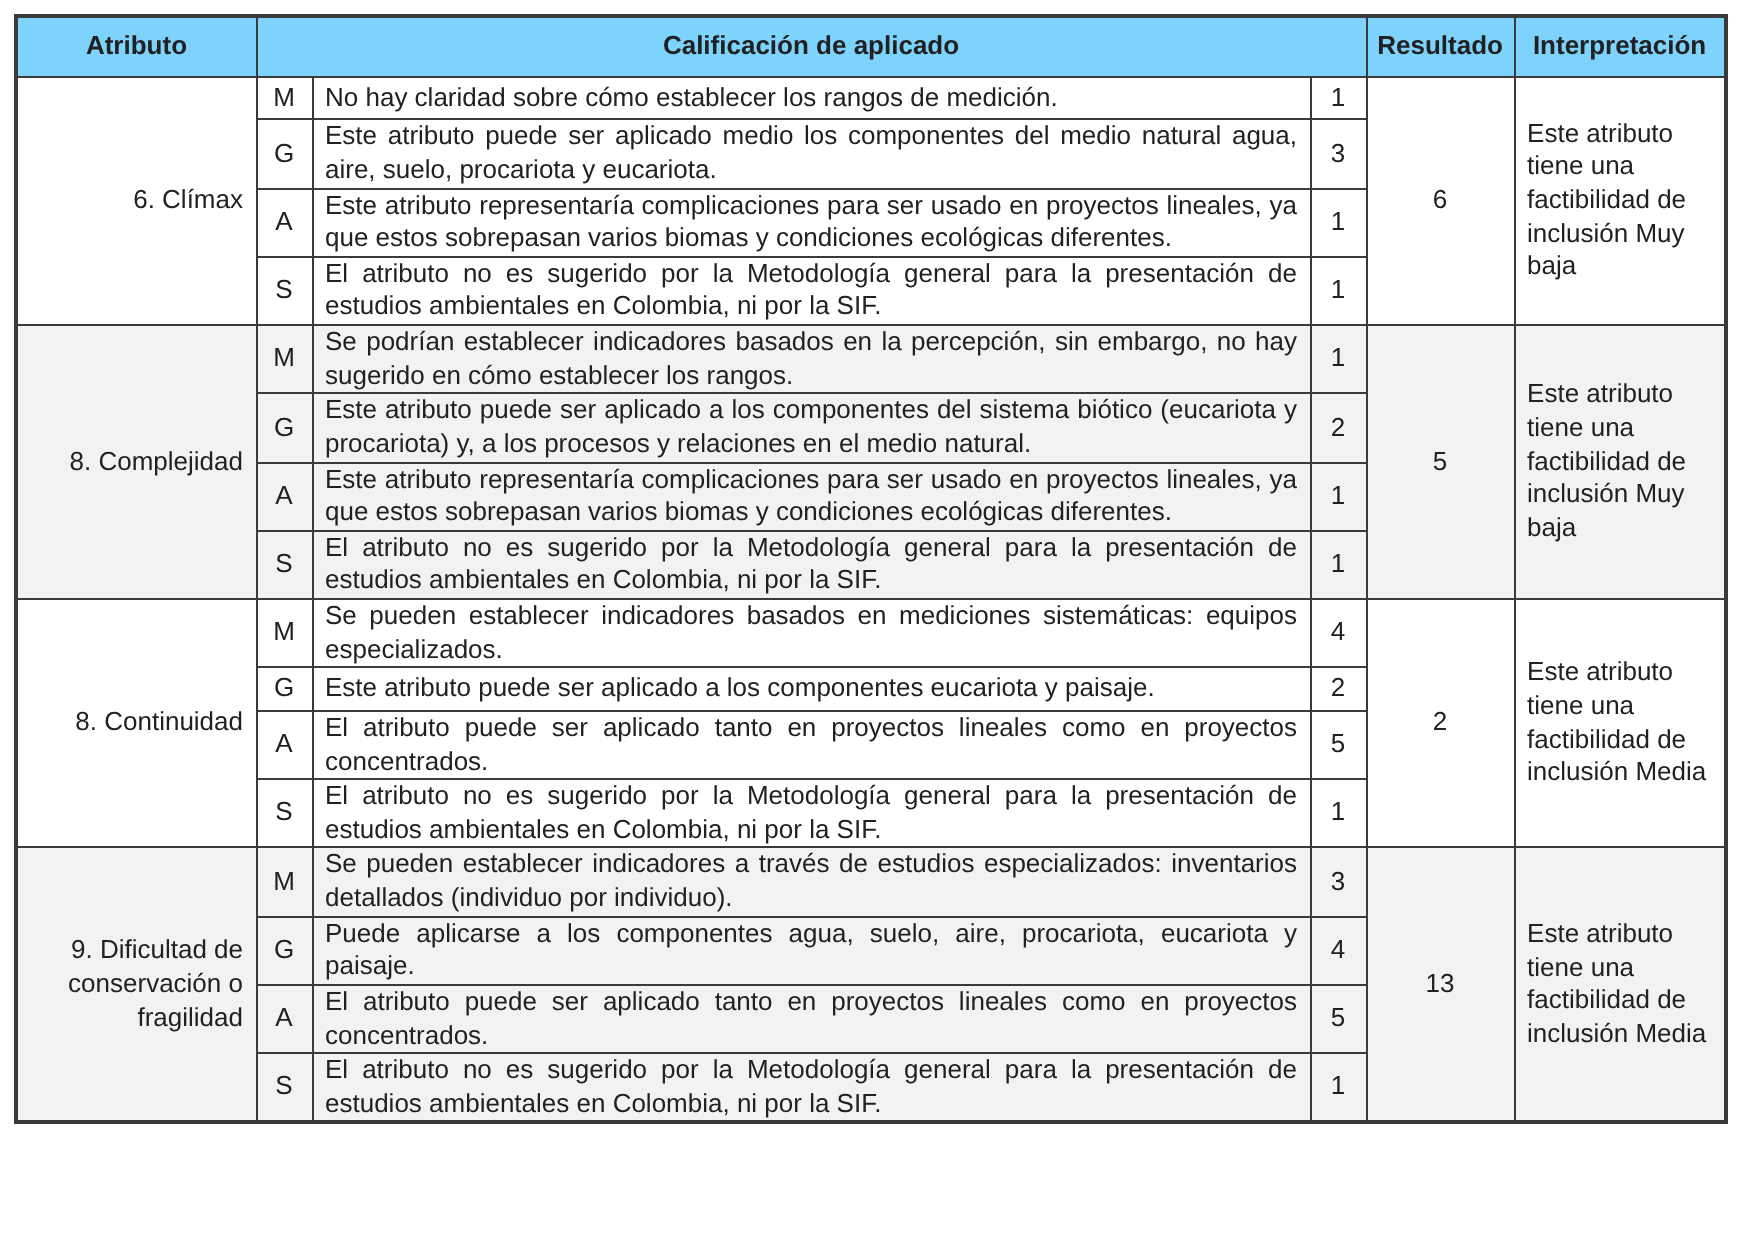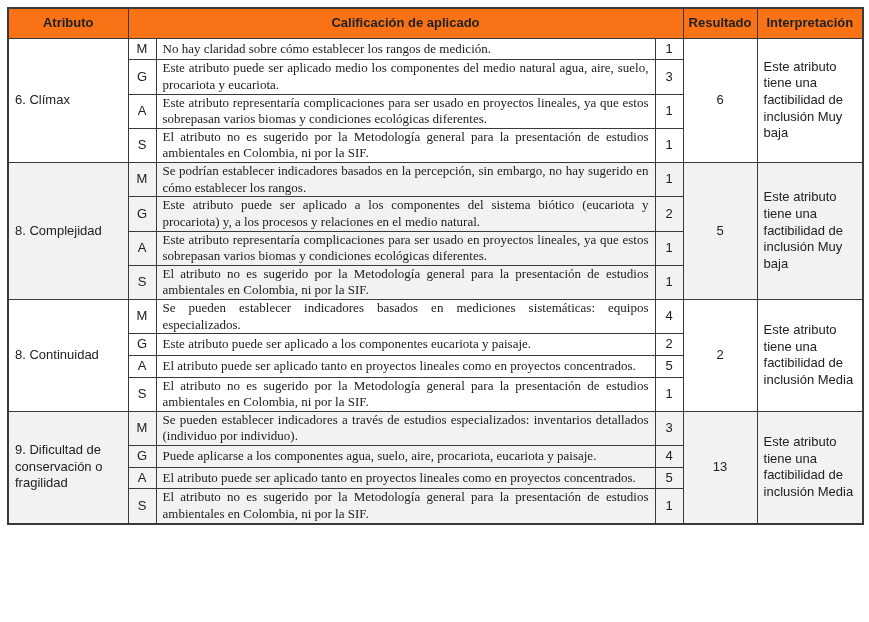--- a/index.html
+++ b/index.html
@@ -20,38 +20,37 @@
   }
   table.criteria th,
   table.criteria td {
     border: 1px solid #3a3a3a;
     font-size: 13px;
     line-height: 1.28;
     vertical-align: middle;
     overflow: hidden;
   }
   table.criteria th {
-    background: #f97316;
+    background: #7dd3fc;
     font-weight: bold;
     text-align: center;
     padding: 6px 4px;
     font-size: 13px;
   }
   td.atr {
-    text-align: left;
+    text-align: right;
     padding: 2px 6px;
   }
   td.ltr {
     text-align: center;
     padding: 2px 1px;
   }
   td.txt {
     text-align: justify;
     padding: 0 6px;
-    font-family: Liberation Serif, serif;
   }
   td.scr {
     text-align: center;
     padding: 2px 1px;
   }
   td.res {
     text-align: center;
     padding: 2px 4px;
   }
   td.int {

